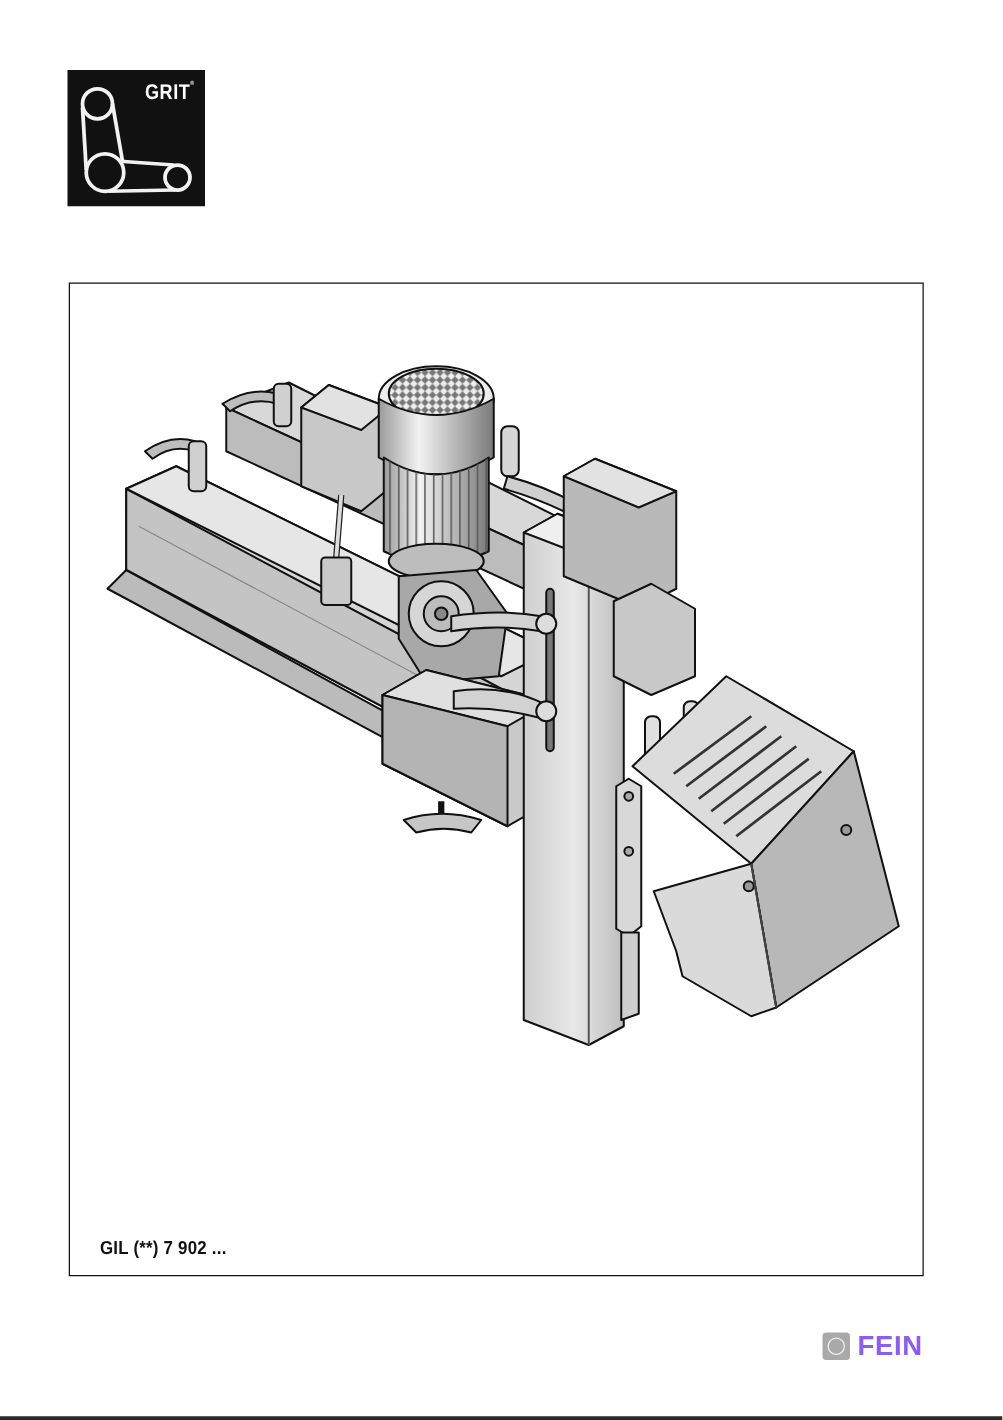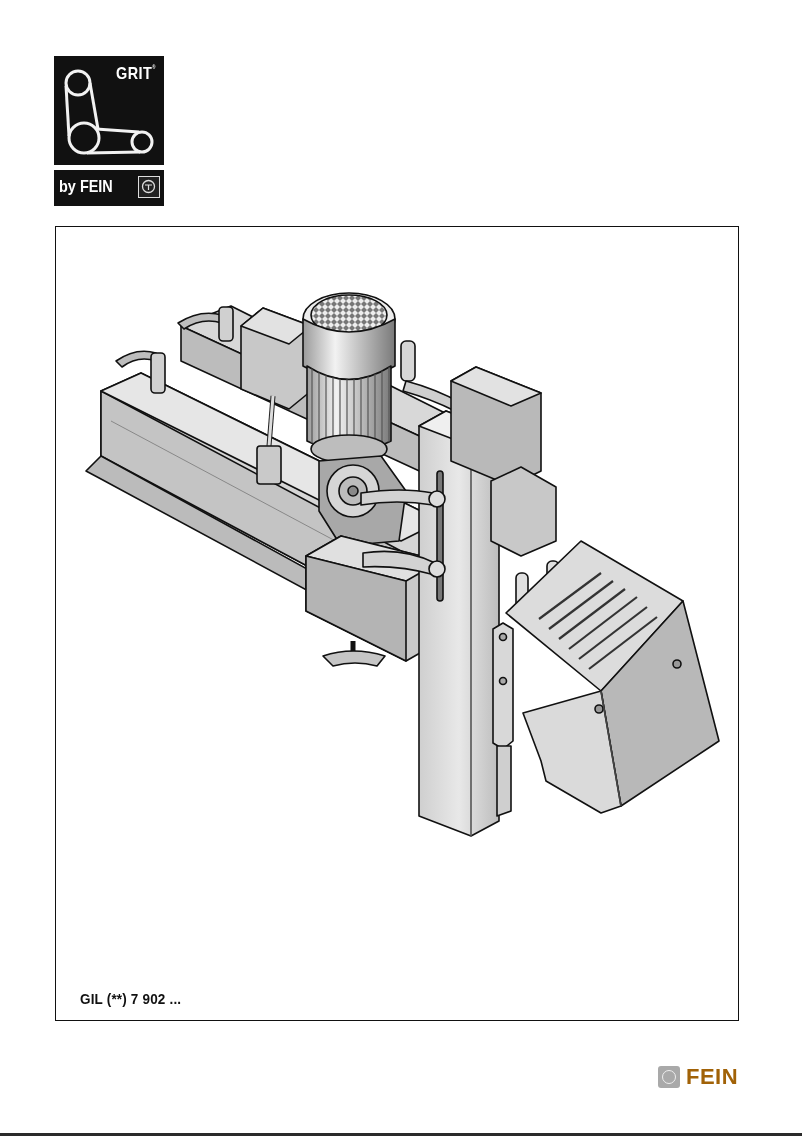--- a/index.html
+++ b/index.html
@@ -23,50 +23,41 @@
 
   .machine { position: absolute; left: 0; top: 0; }
 
   .model-code { position: absolute; left: 24px; top: 763px; font-weight: bold; font-size: 15px;
                 color: #111; transform: scaleX(0.9); transform-origin: left top; letter-spacing: 0.2px; }
 
   .fein-brand { position: absolute; left: 658px; top: 1065px; height: 24px; display: flex; align-items: center; }
   .fein-emblem { width: 22px; height: 22px; border-radius: 3px; background: #a9a9a9; position: relative; }
   .fein-emblem::after { content: ""; position: absolute; left: 4px; top: 4px; width: 12px; height: 12px;
                         border: 1.5px solid #eee; border-radius: 50%; }
-  .fein-word { margin-left: 6px; font-weight: bold; font-size: 22px; color: #a16207; letter-spacing: 0.5px; }
+  .fein-word { margin-left: 6px; font-weight: bold; font-size: 22px; color: #8b5cf6; letter-spacing: 0.5px; }
 
   .bottom-rule { position: absolute; left: 0; top: 1133px; width: 802px; height: 3px; background: #2a2a2a; }
 </style>
 </head>
 <body>
 
 <div class="grit-logo">
   <div class="grit-top">
     <svg class="grit-belt" width="110" height="109" viewBox="0 0 110 109">
       <g fill="none" stroke="#f2f2f2" stroke-width="3">
         <circle cx="24" cy="27" r="12"></circle>
         <circle cx="30" cy="82" r="15"></circle>
         <circle cx="88" cy="86" r="10"></circle>
         <line x1="12" y1="30" x2="15" y2="80"></line>
         <line x1="36" y1="27" x2="44" y2="73"></line>
         <line x1="42" y1="73" x2="85" y2="76"></line>
         <line x1="33" y1="97" x2="86" y2="96"></line>
       </g>
     </svg>
     <div class="grit-word"><span>GRIT</span><sup>®</sup></div>
-  </div>
-  <div class="grit-bottom">
-    <div class="byfein">by FEIN</div>
-    <div class="byfein-emblem">
-      <svg width="19" height="19" viewBox="0 0 19 19">
-          <circle cx="9.5" cy="9.5" r="6" fill="none" stroke="#ddd" stroke-width="1.3"></circle>
-          <path d="M6 8 h7 M9.5 8 v5" stroke="#ddd" stroke-width="1.2"></path>
-        </svg>
-    </div>
   </div>
 </div>
 
 <div class="frame">
   <svg class="machine" width="684" height="795" viewBox="55 226 684 795">
     <defs>
       <linearGradient id="gMotor" x1="0" x2="1" y1="0" y2="0">
         <stop offset="0" stop-color="#9a9a9a"></stop>
         <stop offset="0.35" stop-color="#f2f2f2"></stop>
         <stop offset="1" stop-color="#7a7a7a"></stop>

